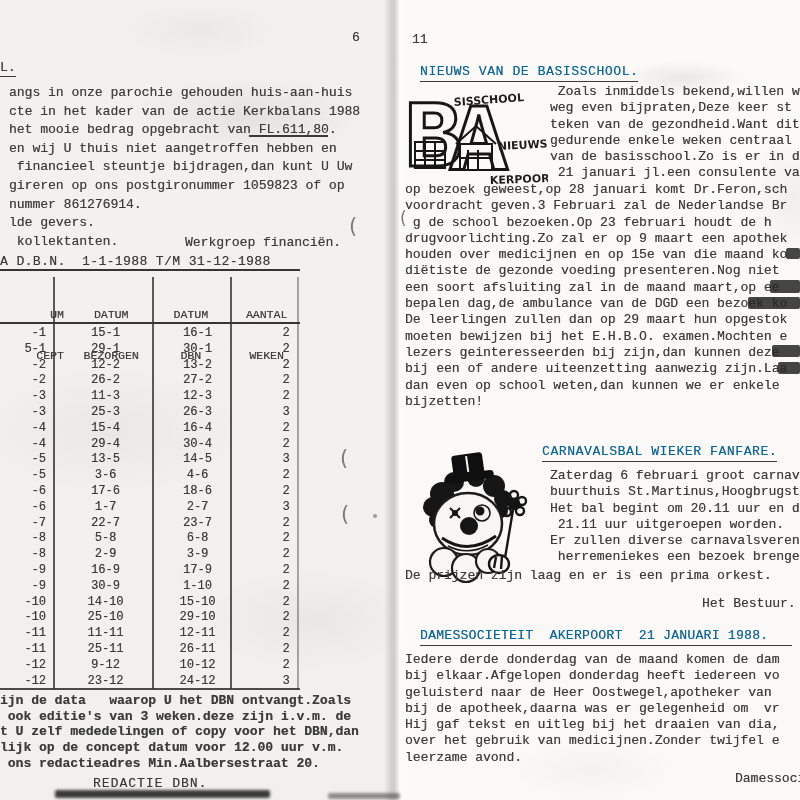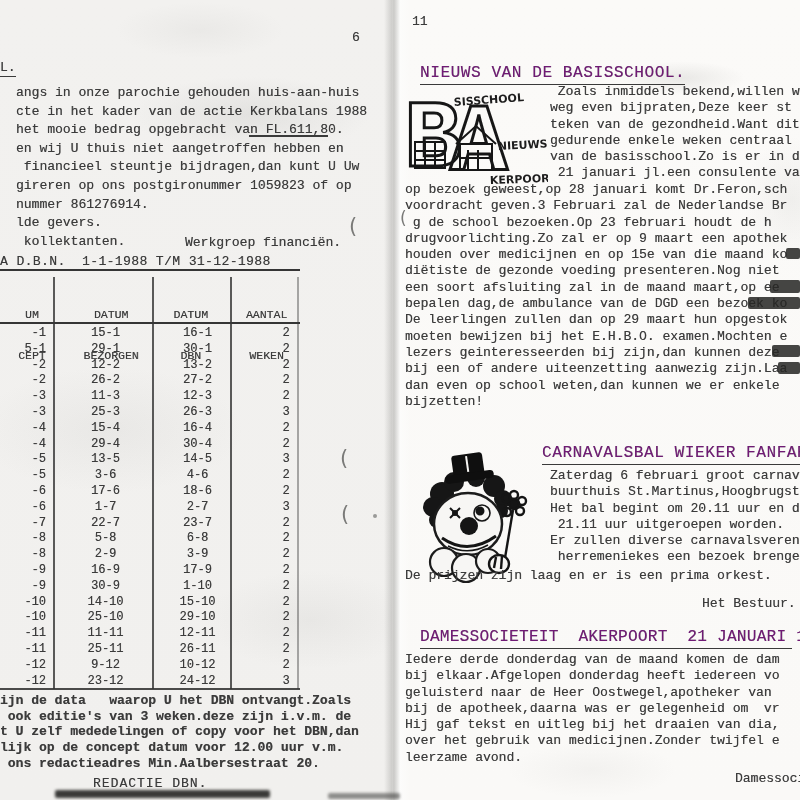--- a/index.html
+++ b/index.html
@@ -32,33 +32,33 @@
       rgba(252,252,251,.95) 62%, rgba(252,252,251,0) 100%);
   }
   .abs{position:absolute;}
   .tline{white-space:pre;}
   .ink{text-shadow:.3px .3px .4px rgba(55,55,55,.55);}
   .pagenum{font-size:13px;}
   .body13{font-size:13px;line-height:18.6px;}
   .body13t{font-size:13px;line-height:16.3px;}
   .body13o{font-size:13px;line-height:15.7px;}
   .heading{
-    font-size:16px;letter-spacing:.6px;color:#701a75;
+    font-size:13px;letter-spacing:.6px;color:#0369a1;
     border-bottom:1.6px solid #3a3a3a;padding-bottom:2px;white-space:pre;
   }
   .frag-heading{font-size:13px;border-bottom:1.6px solid #3a3a3a;padding-bottom:1px;}
   .sig{font-size:13px;white-space:pre;}
   
   .tbl-title{
     font-size:13px;letter-spacing:.4px;white-space:pre;
     width:300px;border-bottom:2px solid #353535;
   }
   .thead{display:flex;width:300px;height:46px;border-bottom:2px solid #353535;}
   .hcol{font-size:11.5px;line-height:13.5px;padding-top:5px;white-space:pre;}
-  .hc0{width:67px;text-align:center;}
+  .hc0{width:67px;text-align:right;}
   .hc1{width:99px;text-align:center;}
   .hc2{width:78px;text-align:center;padding-right:10px;box-sizing:border-box;}
   .hc3{width:70px;text-align:center;}
   .trows{font-size:12px;}
   .trow{display:flex;height:15.8px;line-height:15.8px;}
   .tcell{white-space:pre;}
   .tc0{width:53px;text-align:right;padding-right:7px;box-sizing:border-box;}
   .tc1{width:117px;text-align:center;padding-right:12px;box-sizing:border-box;}
   .tc2{width:78px;text-align:center;padding-right:23px;box-sizing:border-box;}
   .tc3{width:70px;text-align:center;padding-left:6px;box-sizing:border-box;}
@@ -77,21 +77,21 @@
 
 <div class="scan">
   <div class="page-left"></div>
   <div class="page-right"></div>
   <div class="fold"></div>
 
   <div class="abs pagenum ink" style="left:352px;top:30px;">6</div>
 
   <div class="abs frag-heading ink" style="left:0;top:60px;">L.</div>
 
-  <div class="abs body13 ink" style="left:16px;top:84px;">
+  <div class="abs body13 ink" style="left:9px;top:84px;">
       <div class="tline">angs in onze parochie gehouden huis-aan-huis</div>
       <div class="tline">cte in het kader van de actie Kerkbalans 1988</div>
       <div class="tline">het mooie bedrag opgebracht van FL.611,80.</div>
       <div class="tline">en wij U thuis niet aangetroffen hebben en</div>
       <div class="tline"> financieel steuntje bijdragen,dan kunt U Uw</div>
       <div class="tline">gireren op ons postgironummer 1059823 of op</div>
       <div class="tline">nummer 861276914.</div>
       <div class="tline">lde gevers.</div>
       <div class="tline"> kollektanten.</div>
     </div>
@@ -277,21 +277,21 @@
 
   <div class="abs sig ink" style="left:93px;top:776px;letter-spacing:1px;">REDACTIE DBN.</div>
 
   <div class="crescent" style="left:349px;top:214px;">(</div>
   <div class="crescent" style="left:340px;top:446px;">(</div>
   <div class="crescent" style="left:341px;top:502px;">(</div>
   <div class="dot" style="left:373px;top:514px;width:4px;height:4px;"></div>
   <div class="smudge" style="left:55px;top:790px;width:215px;height:8px;"></div>
   <div class="smudge" style="left:328px;top:793px;width:72px;height:6px;opacity:.55;"></div>
 
-  <div class="abs pagenum ink" style="left:412px;top:14px;">11</div>
+  <div class="abs pagenum ink" style="left:412px;top:32px;">11</div>
 
   <div class="abs heading ink" style="left:420px;top:64px;">NIEUWS VAN DE BASISSCHOOL.</div>
 
   <svg class="abs" style="left:406px;top:84px;" width="142" height="108" viewBox="0 0 142 108">
     <text x="-2" y="82" font-family="Liberation Mono, monospace" font-size="96" font-weight="bold" fill="none" stroke="#161616" stroke-width="3">B</text>
     <text x="44" y="86" font-family="Liberation Mono, monospace" font-size="96" font-weight="bold" fill="none" stroke="#161616" stroke-width="3">A</text>
     <g stroke="#161616" fill="none" stroke-width="2">
       <rect x="9" y="58" width="30" height="26"></rect>
       <line x1="9" y1="67" x2="39" y2="67"></line>
         <line x1="9" y1="76" x2="39" y2="76"></line>

